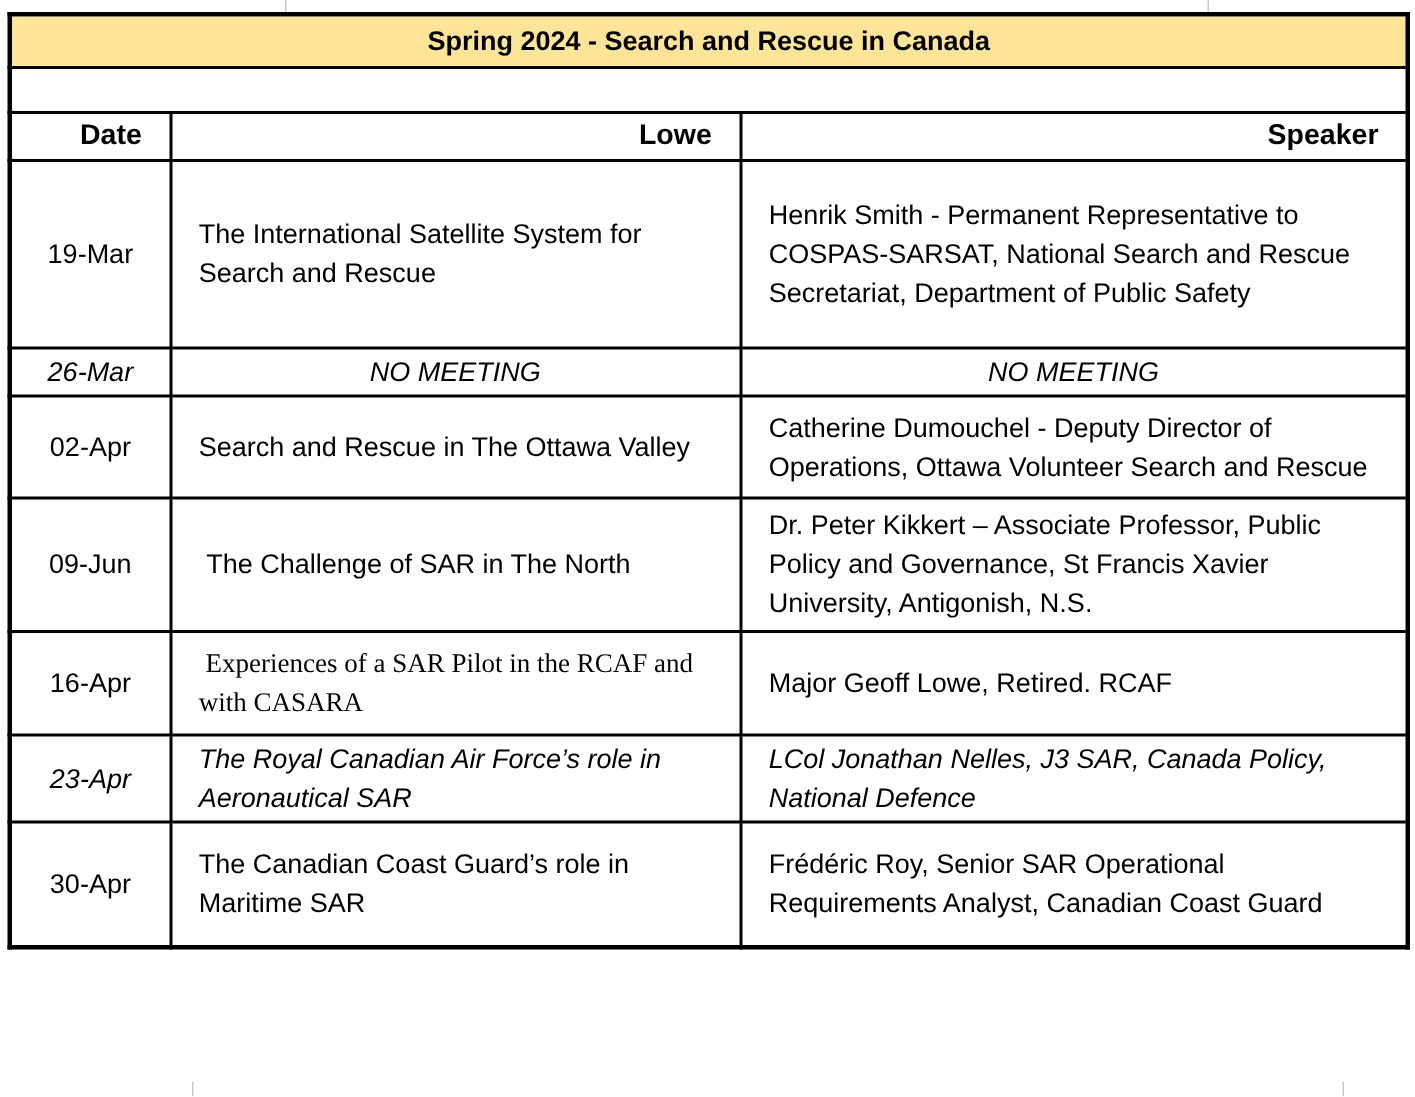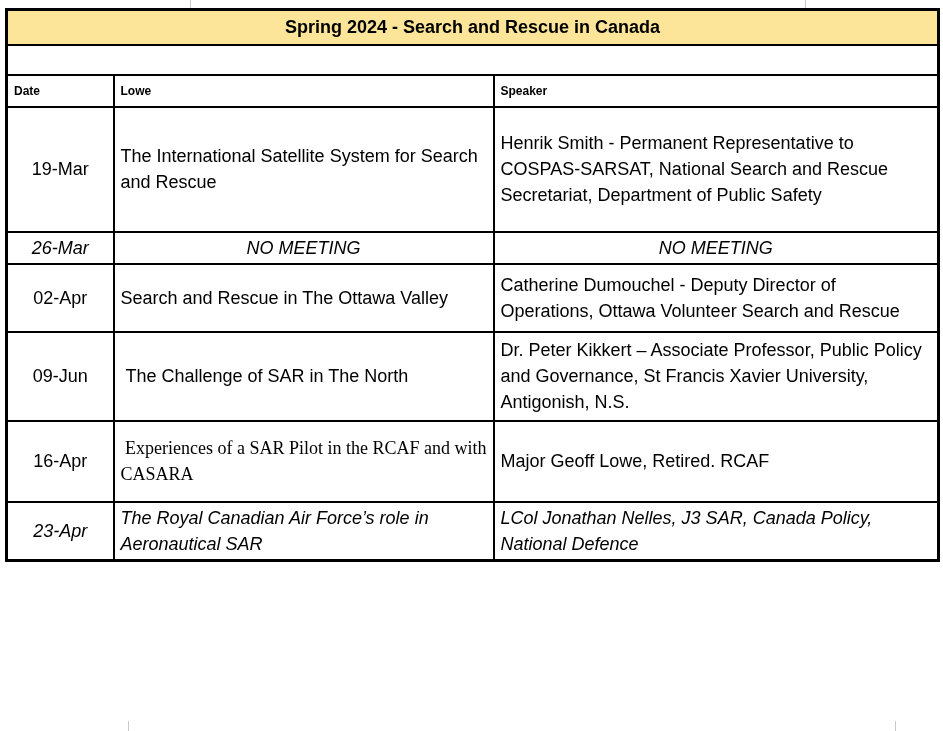--- a/index.html
+++ b/index.html
@@ -34,61 +34,61 @@
   }
   table.schedule {
     border-collapse: collapse;
     width: 932px;
     table-layout: fixed;
     border: 3px solid #000;
   }
   table.schedule td,
   table.schedule th {
     border: 2px solid #000;
-    padding: 2px 6px;
+    padding: 2px 18px;
     vertical-align: middle;
     font-size: 18px;
     line-height: 26px;
     overflow: hidden;
   }
   .title-cell {
     text-align: center;
     font-weight: bold;
     font-size: 26px;
     line-height: 30px;
   }
   .subtitle-cell {
     text-align: center;
     font-weight: bold;
     font-size: 18px;
   }
   .empty-cell { height: 24px; }
   table.schedule th {
-    text-align: left;
+    text-align: right;
     font-weight: bold;
-    font-size: 12px;
+    font-size: 19px;
   }
   .date-cell { text-align: center; }
   .topic-cell { text-align: left; white-space: pre-wrap; }
   .speaker-cell { text-align: left; white-space: pre-wrap; }
   .center { text-align: center; }
   .serif {
     font-family: "Liberation Serif", serif;
     font-size: 19px;
   }
   
   tr.title-row    { height: 35px; }
   tr.subtitle-row { height: 24px; }
   tr.spacer-row   { height: 24px; }
   tr.header-row   { height: 27px; }
   tbody.data tr:nth-child(1) { height: 125px; }
   tbody.data tr:nth-child(2) { height: 28px; font-style: italic; }
   tbody.data tr:nth-child(3) { height: 68px; }
   tbody.data tr:nth-child(4) { height: 89px; }
-  tbody.data tr:nth-child(5) { height: 81px; }
+  tbody.data tr:nth-child(5) { height: 69px; }
   tbody.data tr:nth-child(6) { height: 56px; font-style: italic; }
   tbody.data tr:nth-child(7) { height: 84px; }
 </style>
 </head>
 <body>
 
 <div class="canvas">
 
   <div class="gridline gl-top-1" style="background: rgb(201, 201, 201);"></div>
   <div class="gridline gl-top-2" style="background: rgb(201, 201, 201);"></div>
@@ -139,16 +139,21 @@
           <tr>
             <td class="date-cell">16-Apr</td>
             <td class="topic-cell serif"> Experiences of a SAR Pilot in the RCAF and with CASARA</td>
             <td class="speaker-cell">Major Geoff Lowe, Retired. RCAF</td>
           </tr>
           <tr>
             <td class="date-cell">23-Apr</td>
             <td class="topic-cell">The Royal Canadian Air Force’s role in Aeronautical SAR</td>
             <td class="speaker-cell">LCol Jonathan Nelles, J3 SAR, Canada Policy, National Defence</td>
           </tr>
+          <tr>
+            <td class="date-cell">30-Apr</td>
+            <td class="topic-cell">The Canadian Coast Guard’s role in Maritime SAR</td>
+            <td class="speaker-cell">Frédéric Roy, Senior SAR Operational Requirements Analyst, Canadian Coast Guard</td>
+          </tr>
         </tbody>
     </table>
   </div>
 </div>
 
 </body></html>

